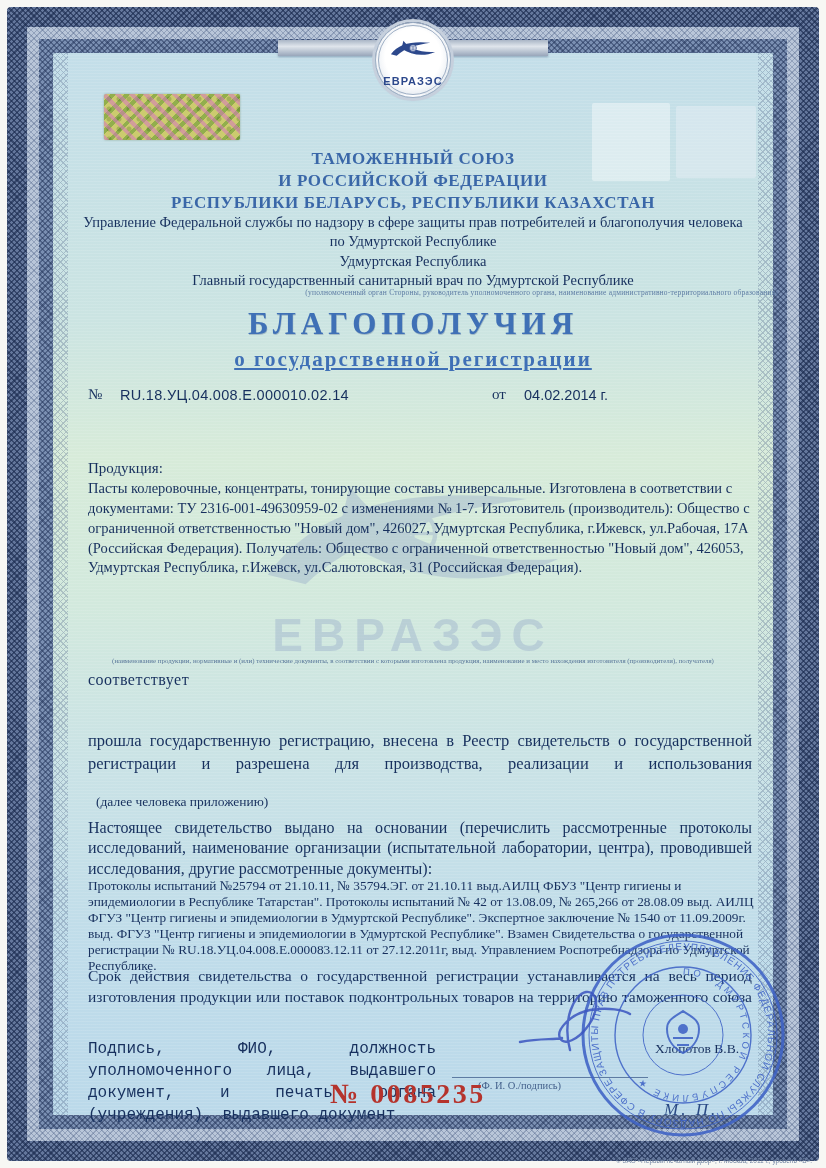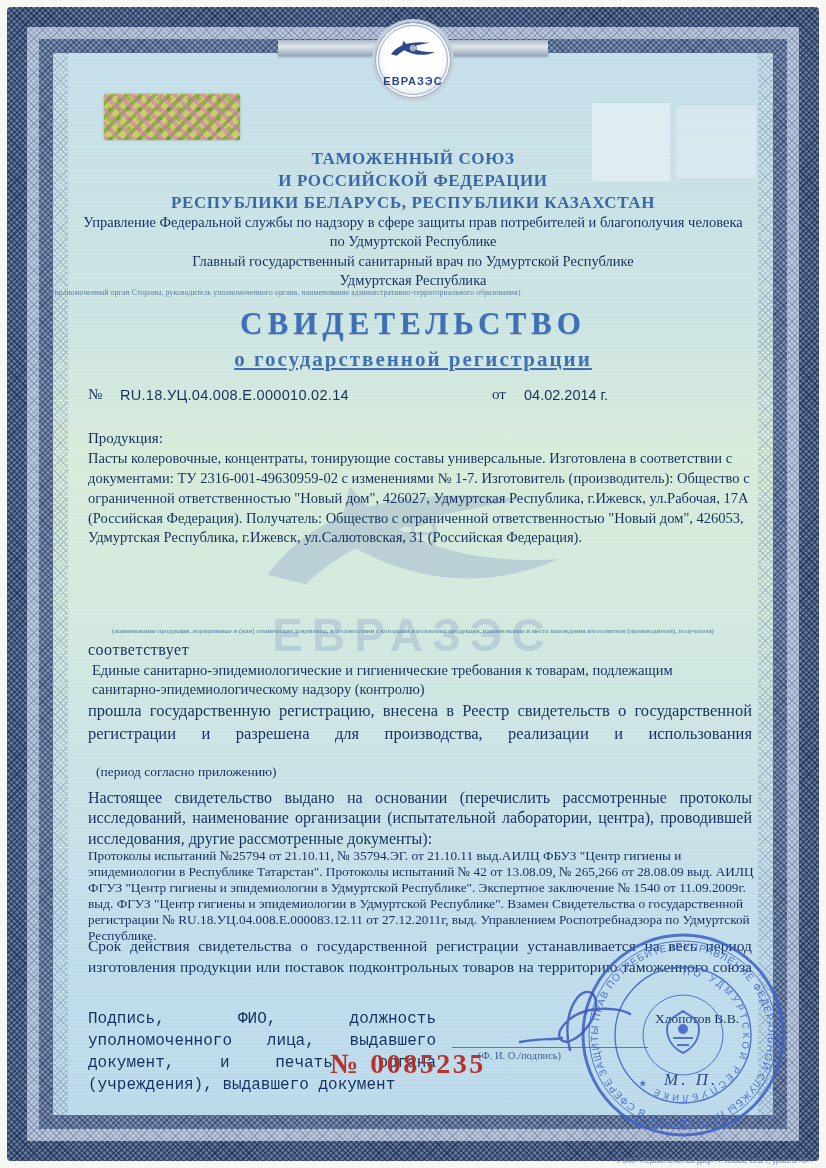--- a/index.html
+++ b/index.html
@@ -81,38 +81,38 @@
   }
   .patch { position:absolute; border-radius:2px; z-index:2; }
   .patch1 { left:592px; top:103px; width:78px; height:78px; background:rgba(255,255,255,.40); }
   .patch2 { left:676px; top:106px; width:80px; height:72px; background:rgba(232,240,246,.45); }
 
   
   .header-block { position:absolute; left:70px; right:70px; top:148px; text-align:center; }
   .union-line { font-weight:bold; font-size:17px; line-height:1.28; color:#3a67a8; letter-spacing:.6px;font-family:Liberation Serif, serif; }
   .auth-line { font-size:14.5px; line-height:1.32; color:#17305e; }
   .header-caption {
-    position:absolute; left:48px; right:48px; top:288px; text-align:left;
+    position:absolute; left:48px; right:48px; top:288px; text-align:right;
     font-size:7.5px; color:#5c7ba3; letter-spacing:.2px;
   }
 
   
   .doc-title { position:absolute; left:0; right:0; top:306px; text-align:center; }
   .doc-title .main { font-size:31px; font-weight:bold; letter-spacing:5px; color:#3f70b6; text-shadow:.5px .5px 0 rgba(30,60,110,.25); }
   .doc-title .sub { margin-top:5px; font-size:21px; font-weight:bold; letter-spacing:2px; color:#3f70b6;text-decoration:underline; }
 
   
   .num-row { position:absolute; left:88px; right:88px; top:386px; font-size:15px; }
   .num-sign { position:absolute; left:0; top:0; font-size:15px; }
   .num-value { position:absolute; left:32px; top:1px; font-family:"Liberation Sans",sans-serif; font-size:14.5px; letter-spacing:.3px; }
   .num-from { position:absolute; left:404px; top:0; }
   .num-date { position:absolute; left:436px; top:1px; font-family:"Liberation Sans",sans-serif; font-size:14.5px; }
 
   
-  .abs { position:absolute; }
+  .abs { position:absolute;margin-top:30px; }
   .product-label { left:88px; top:430px; font-size:15px; }
   .product-text { left:88px; top:449px; width:664px; font-size:14.5px; line-height:1.37; }
   .product-caption { left:45px; right:45px; top:627px; text-align:center; font-size:6.9px; color:#587699; }
   .conf-lead { left:88px; top:641px; font-size:16px; letter-spacing:.5px; }
   .conf-text { left:92px; top:661px; width:652px; font-size:14.5px; line-height:1.33; }
   .reg-text { left:88px; top:699px; width:664px; font-size:16.5px; line-height:1.4; text-align:justify; text-align-last:justify; }
   .reg-note { left:96px; top:764px; font-size:13.5px; }
   .basis-intro { left:88px; top:788px; width:664px; font-size:16px; line-height:1.28; text-align:justify; }
   .protocols { left:88px; top:848px; width:668px; font-size:13.3px; line-height:1.2; }
   .validity { left:88px; top:936px; width:664px; font-size:15.5px; line-height:1.35; text-align:justify; text-align-last:justify; }
@@ -183,46 +183,45 @@
     <div class="hologram"></div>
     <div class="patch patch1"></div>
     <div class="patch patch2"></div>
 
     <div class="header-block">
       <div class="union-line">ТАМОЖЕННЫЙ СОЮЗ</div>
       <div class="union-line">И РОССИЙСКОЙ ФЕДЕРАЦИИ</div>
       <div class="union-line">РЕСПУБЛИКИ БЕЛАРУСЬ, РЕСПУБЛИКИ КАЗАХСТАН</div>
       <div class="auth-line">Управление Федеральной службы по надзору в сфере защиты прав потребителей и благополучия человека</div>
       <div class="auth-line">по Удмуртской Республике</div>
+      <div class="auth-line">Удмуртская Республика</div>
       <div class="auth-line">Главный государственный санитарный врач по Удмуртской Республике</div>
-      <div class="auth-line">Удмуртская Республика</div>
     </div>
     <div class="header-caption">(уполномоченный орган Стороны, руководитель уполномоченного органа, наименование административно-территориального образования)</div>
 
     <div class="doc-title">
-      <div class="main">СВИДЕТЕЛЬСТВО</div>
+      <div class="main">БЛАГОПОЛУЧИЯ</div>
       <div class="sub">о государственной регистрации</div>
     </div>
 
     <div class="num-row">
       <span class="num-sign">№</span>
       <span class="num-value">RU.18.УЦ.04.008.Е.000010.02.14</span>
       <span class="num-from">от</span>
       <span class="num-date">04.02.2014 г.</span>
     </div>
 
     <div class="abs product-label">Продукция:</div>
     <div class="abs product-text">Пасты колеровочные, концентраты, тонирующие составы универсальные. Изготовлена в соответствии с документами: ТУ 2316-001-49630959-02 с изменениями № 1-7. Изготовитель (производитель): Общество с ограниченной ответственностью "Новый дом", 426027, Удмуртская Республика, г.Ижевск, ул.Рабочая, 17А (Российская Федерация).  Получатель: Общество с ограниченной ответственностью "Новый дом", 426053, Удмуртская Республика, г.Ижевск, ул.Салютовская, 31 (Российская Федерация).</div>
     <div class="abs product-caption">(наименование продукции, нормативные и (или) технические документы, в соответствии с которыми изготовлена продукция, наименование и место нахождения изготовителя (производителя), получателя)</div>
 
     <div class="abs conf-lead">соответствует</div>
-    <div class="abs conf-text">Единые санитарно-эпидемиологические и гигиенические требования к товарам, подлежащим санитарно-эпидемиологическому надзору (контролю)</div>
 
     <div class="abs reg-text">прошла государственную регистрацию, внесена в Реестр свидетельств о государственной регистрации и разрешена для производства, реализации и использования</div>
-    <div class="abs reg-note">(период согласно приложению)</div>
+    <div class="abs reg-note">(далее человека приложению)</div>
 
     <div class="abs basis-intro">Настоящее свидетельство выдано на основании (перечислить рассмотренные протоколы исследований, наименование организации (испытательной лаборатории, центра), проводившей исследования, другие рассмотренные документы):</div>
     <div class="abs protocols">Протоколы испытаний №25794 от 21.10.11, № 35794.ЭГ. от 21.10.11 выд.АИЛЦ ФБУЗ "Центр гигиены и эпидемиологии в Республике Татарстан". Протоколы испытаний № 42 от 13.08.09, № 265,266 от 28.08.09 выд. АИЛЦ ФГУЗ "Центр гигиены и эпидемиологии в Удмуртской Республике". Экспертное заключение № 1540 от 11.09.2009г. выд. ФГУЗ "Центр гигиены и эпидемиологии в Удмуртской Республике". Взамен Свидетельства о государственной регистрации № RU.18.УЦ.04.008.Е.000083.12.11 от 27.12.2011г, выд. Управлением Роспотребнадзора по Удмуртской Республике.</div>
 
     <div class="abs validity">Срок действия свидетельства о государственной регистрации устанавливается на весь период изготовления продукции или поставок подконтрольных товаров на территорию таможенного союза</div>
 
     <div class="abs sig-label">Подпись, ФИО, должность уполномоченного лица, выдавшего документ, и печать органа (учреждения), выдавшего документ</div>
     <div class="abs sig-line"></div>
     <div class="abs sig-caption">(Ф. И. О./подпись)</div>
     <div class="abs sig-name">Хлопотов В.В.</div>

